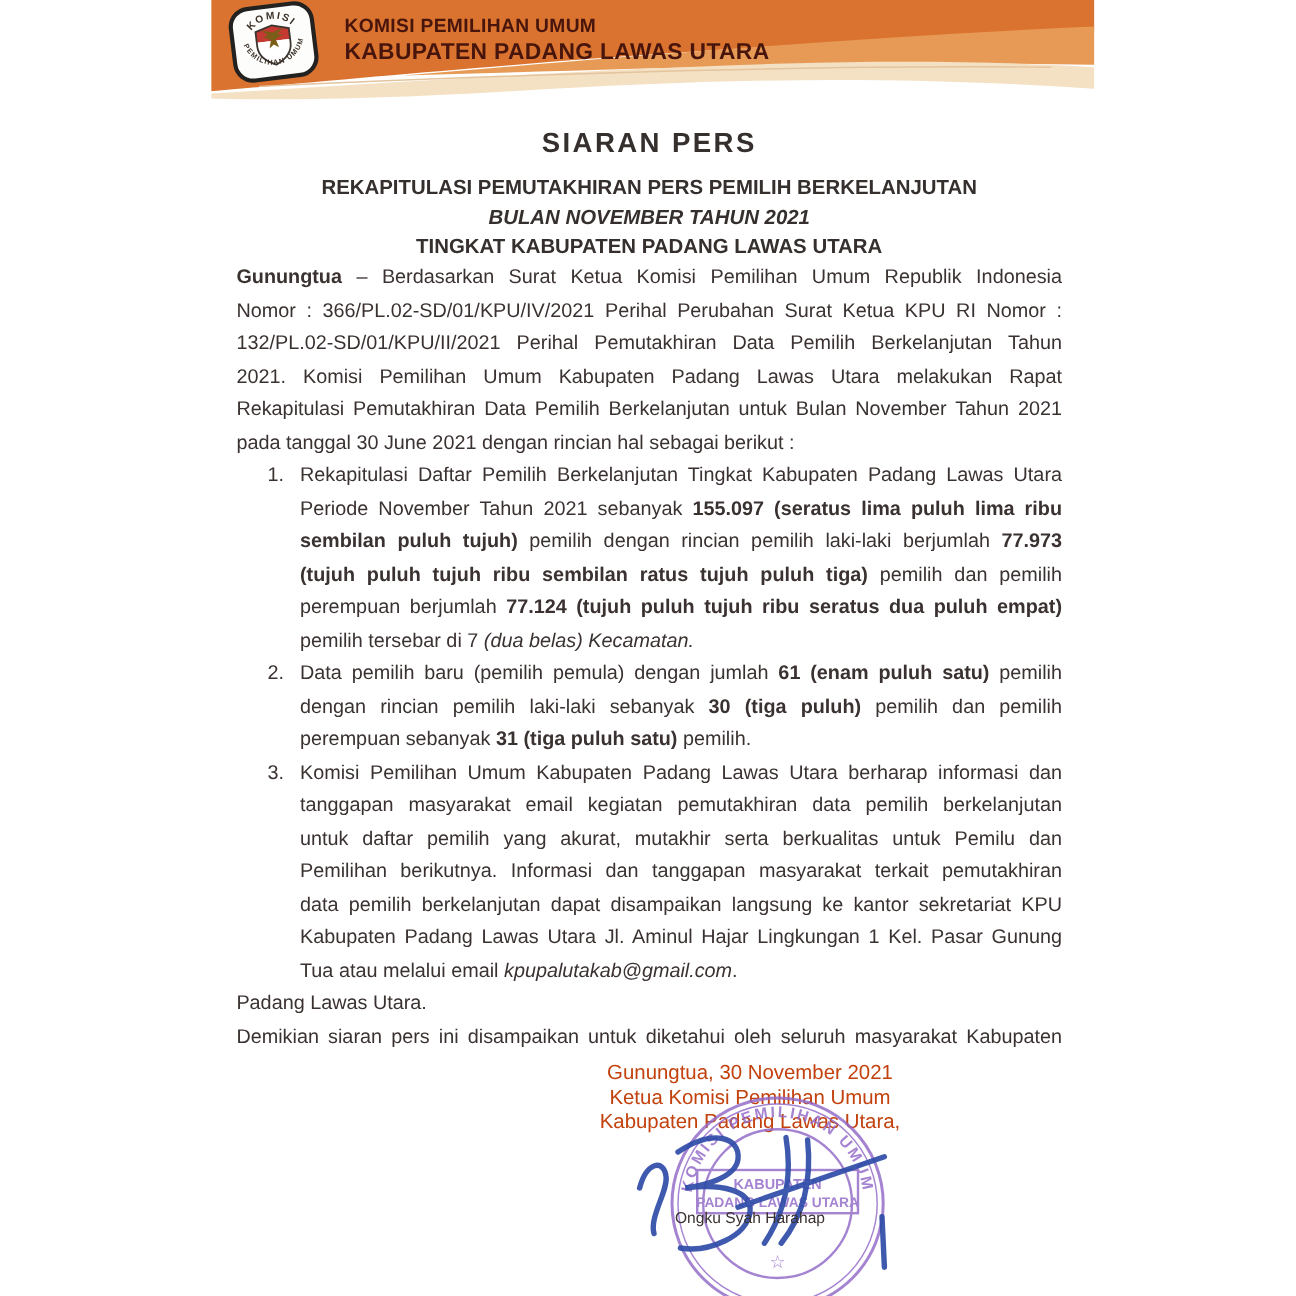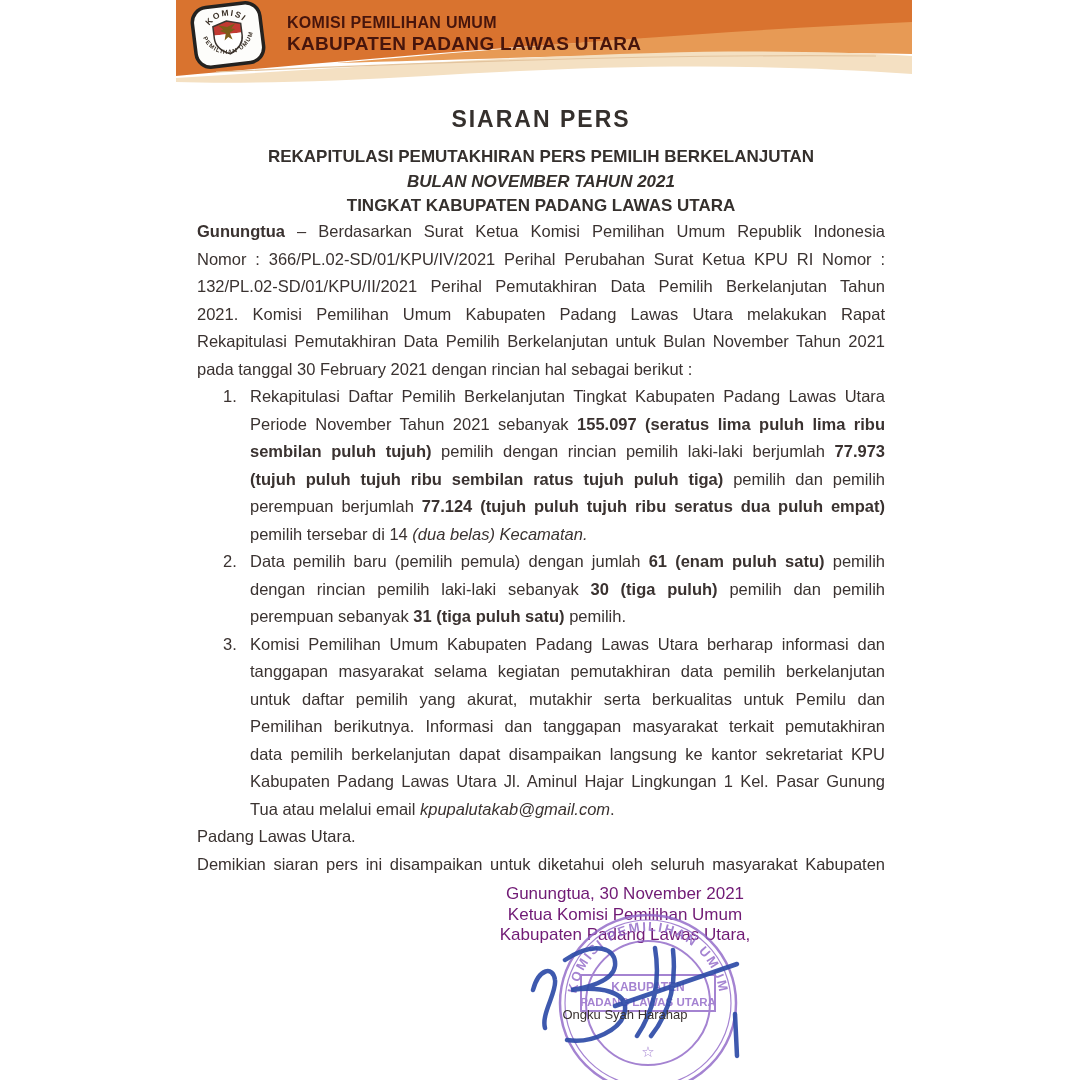--- a/index.html
+++ b/index.html
@@ -23,21 +23,21 @@
   .body-flow{position:absolute; left:197px; top:218px; width:688px; font-size:16.5px; line-height:27.5px;}
   .jline{text-align:justify; text-align-last:justify; white-space:nowrap;}
   .jline.last{text-align-last:left;}
   .b{font-weight:700;} .i{font-style:italic;}
   .list{margin-left:26px;}
   .list-item{display:flex;}
   .num{flex:none; width:27px;}
   .itext{flex:1; min-width:0;}
   
   .sig-block{position:absolute; left:450px; top:884px; width:350px; text-align:center;
-             font-size:17px; line-height:20.5px; color:#701a75;}
+             font-size:17px; line-height:20.5px; color:#c2410c;}
   .signer-name{position:absolute; left:518px; top:1007px; width:214px; text-align:center;
                font-size:13px; color:#3a3230;}
   .stamp{position:absolute; left:550px; top:907px; opacity:.82;}
   .ink{position:absolute; left:505px; top:928px;}
 </style>
 </head>
 <body>
 
 <div class="page">
 
@@ -85,47 +85,47 @@
     </div>
   </div>
 
   <div class="body-flow">
     <div>
         <div class="jline"><span class="b">Gunungtua</span><span> – Berdasarkan Surat Ketua Komisi Pemilihan Umum Republik Indonesia</span></div>
         <div class="jline"><span>Nomor : 366/PL.02-SD/01/KPU/IV/2021 Perihal Perubahan Surat Ketua KPU RI Nomor :</span></div>
         <div class="jline"><span>132/PL.02-SD/01/KPU/II/2021 Perihal Pemutakhiran Data Pemilih Berkelanjutan Tahun</span></div>
         <div class="jline"><span>2021. Komisi Pemilihan Umum Kabupaten Padang Lawas Utara melakukan Rapat</span></div>
         <div class="jline"><span>Rekapitulasi Pemutakhiran Data Pemilih Berkelanjutan untuk Bulan November Tahun 2021</span></div>
-        <div class="jline last"><span>pada tanggal 30 February 2021 dengan rincian hal sebagai berikut :</span></div>
+        <div class="jline last"><span>pada tanggal 30 June 2021 dengan rincian hal sebagai berikut :</span></div>
       </div>
     <div class="list">
       <div class="list-item">
         <span class="num">1.</span>
         <div class="itext">
             <div class="jline"><span>Rekapitulasi Daftar Pemilih Berkelanjutan Tingkat Kabupaten Padang Lawas Utara</span></div>
             <div class="jline"><span>Periode November Tahun 2021 sebanyak </span><span class="b">155.097 (seratus lima puluh lima ribu</span></div>
             <div class="jline"><span class="b">sembilan puluh tujuh)</span><span> pemilih dengan rincian pemilih laki-laki berjumlah </span><span class="b">77.973</span></div>
             <div class="jline"><span class="b">(tujuh puluh tujuh ribu sembilan ratus tujuh puluh tiga)</span><span> pemilih dan pemilih</span></div>
             <div class="jline"><span>perempuan berjumlah </span><span class="b">77.124 (tujuh puluh tujuh ribu seratus dua puluh empat)</span></div>
-            <div class="jline last"><span>pemilih tersebar di 14 </span><span class="i">(dua belas) Kecamatan.</span></div>
+            <div class="jline last"><span>pemilih tersebar di 7 </span><span class="i">(dua belas) Kecamatan.</span></div>
           </div>
       </div>
       <div class="list-item">
         <span class="num">2.</span>
         <div class="itext">
             <div class="jline"><span>Data pemilih baru (pemilih pemula) dengan jumlah </span><span class="b">61 (enam puluh satu)</span><span> pemilih</span></div>
             <div class="jline"><span>dengan rincian pemilih laki-laki sebanyak </span><span class="b">30 (tiga puluh)</span><span> pemilih dan pemilih</span></div>
             <div class="jline last"><span>perempuan sebanyak </span><span class="b">31 (tiga puluh satu)</span><span> pemilih.</span></div>
           </div>
       </div>
       <div class="list-item">
         <span class="num">3.</span>
         <div class="itext">
             <div class="jline"><span>Komisi Pemilihan Umum Kabupaten Padang Lawas Utara berharap informasi dan</span></div>
-            <div class="jline"><span>tanggapan masyarakat selama kegiatan pemutakhiran data pemilih berkelanjutan</span></div>
+            <div class="jline"><span>tanggapan masyarakat email kegiatan pemutakhiran data pemilih berkelanjutan</span></div>
             <div class="jline"><span>untuk daftar pemilih yang akurat, mutakhir serta berkualitas untuk Pemilu dan</span></div>
             <div class="jline"><span>Pemilihan berikutnya. Informasi dan tanggapan masyarakat terkait pemutakhiran</span></div>
             <div class="jline"><span>data pemilih berkelanjutan dapat disampaikan langsung ke kantor sekretariat KPU</span></div>
             <div class="jline"><span>Kabupaten Padang Lawas Utara Jl. Aminul Hajar Lingkungan 1 Kel. Pasar Gunung</span></div>
             <div class="jline last"><span>Tua atau melalui email </span><span class="i">kpupalutakab@gmail.com</span><span>.</span></div>
           </div>
       </div>
     </div>
     <div>
         <div class="jline last"><span>Padang Lawas Utara.</span></div>

